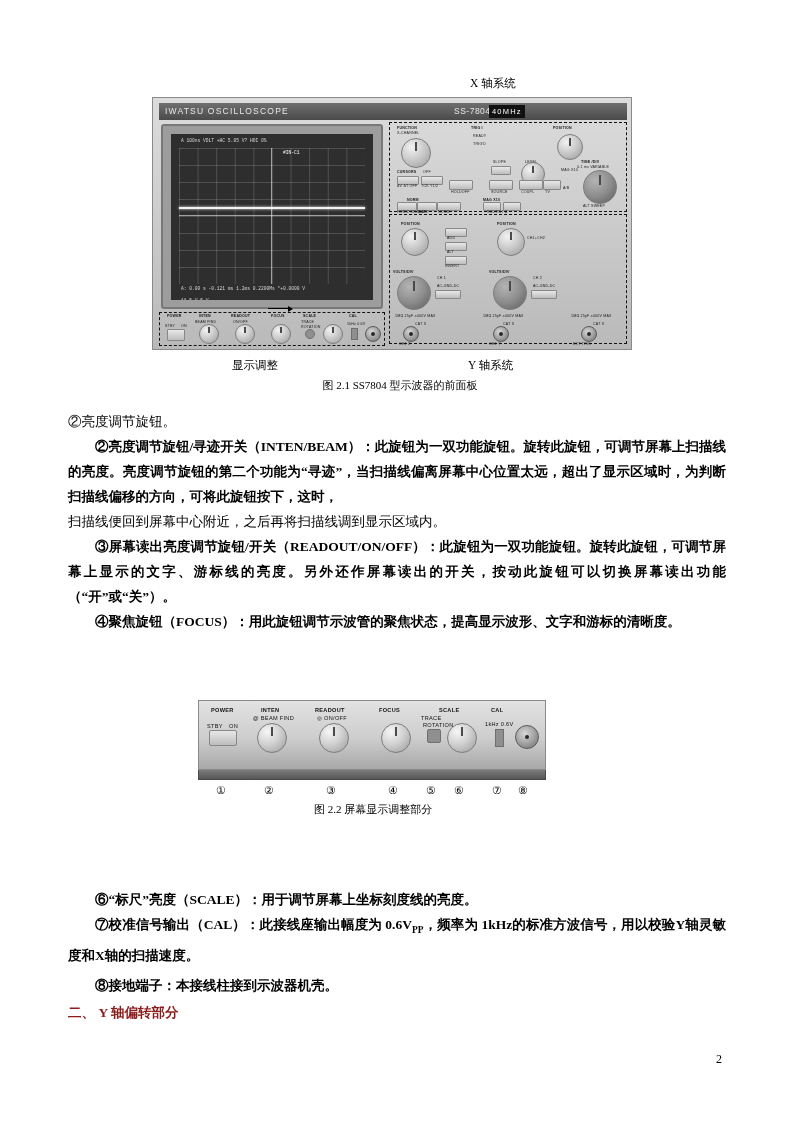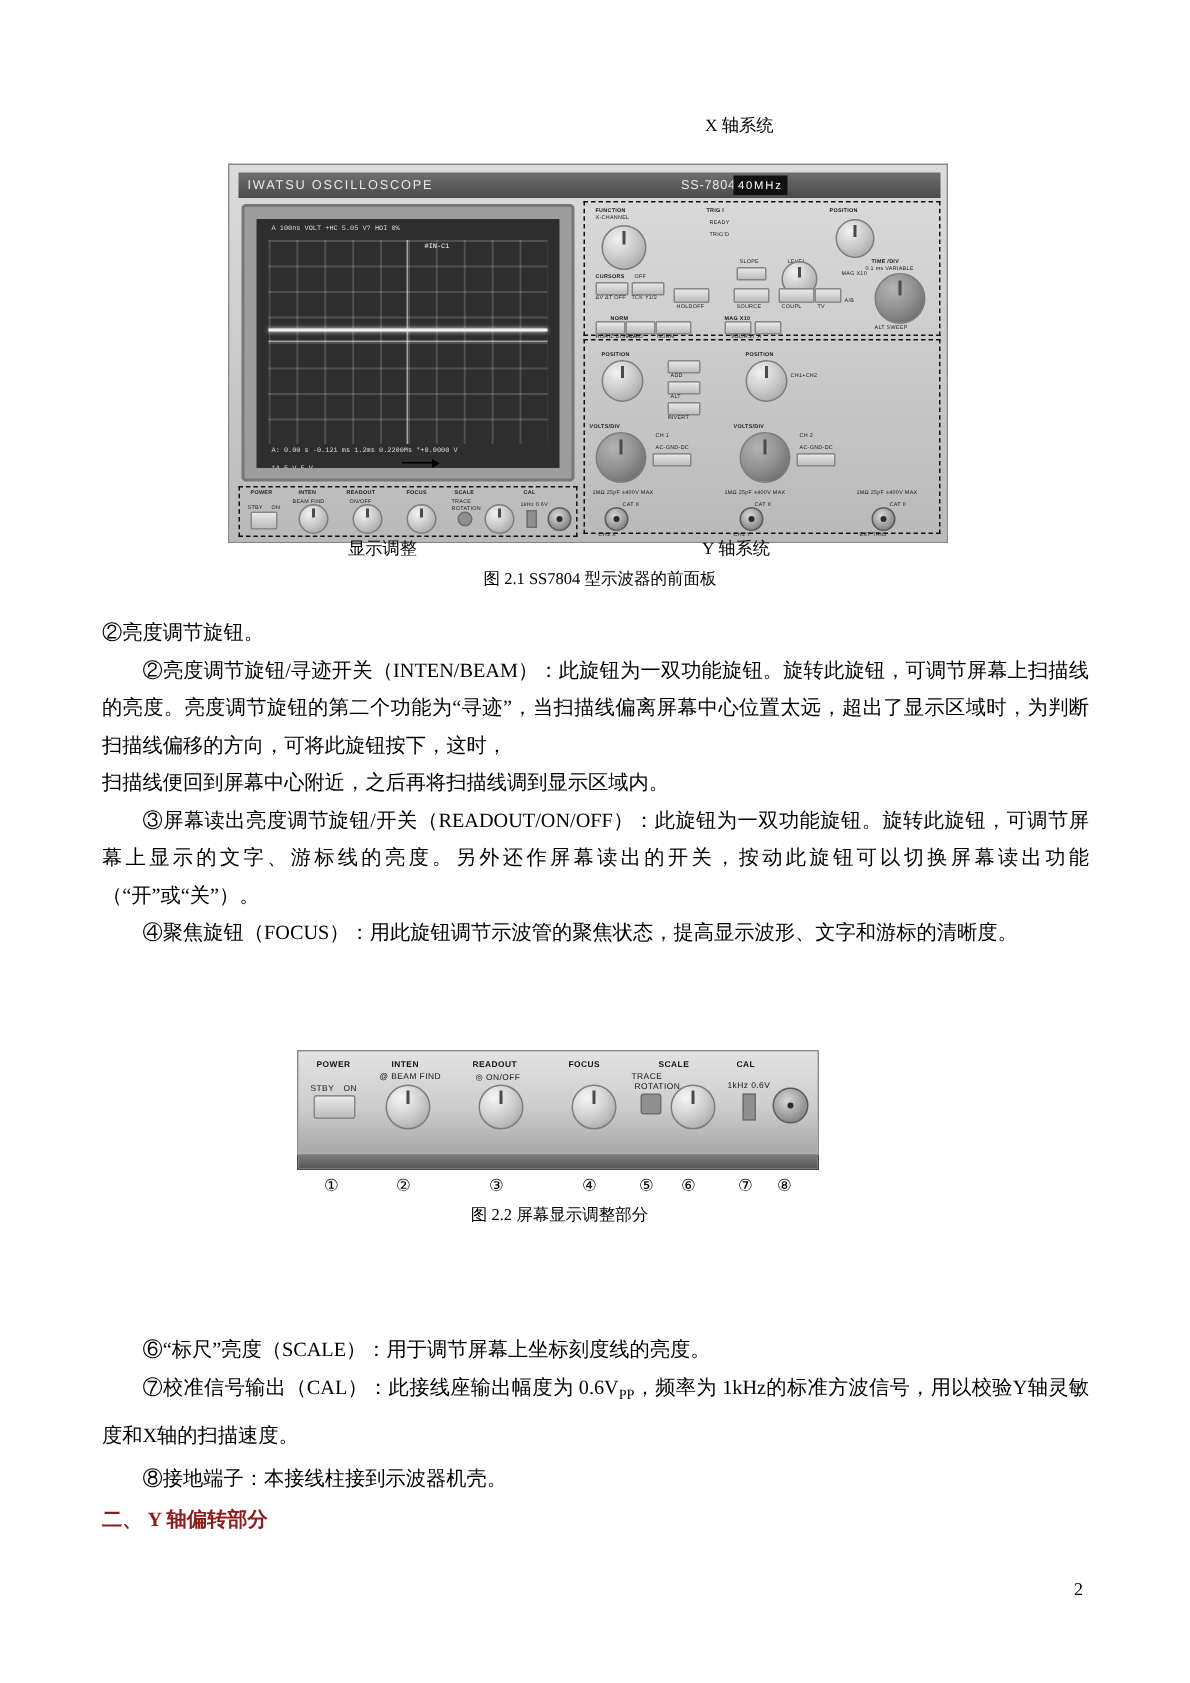--- a/index.html
+++ b/index.html
@@ -32,21 +32,21 @@
   .fig1-toplabel {
     position: absolute;
     left: 320px;
     top: 0px;
     font-size: 11.5px;
     font-family: "Liberation Serif", serif;
   }
   .scope {
     position: absolute;
     left: 2px;
-    top: 33px;
+    top: 21px;
     width: 480px;
     height: 253px;
     background: linear-gradient(180deg,#dcdcdc 0%, #cfcfcf 40%, #b9b9b9 100%);
     border: 1px solid #8a8a8a;
     box-sizing: border-box;
   }
   .scope-inner {
     position: absolute;
     left: 0; top: 0; right: 0; bottom: 0;
   }
@@ -219,21 +219,21 @@
   }
   
   .para {
     position:absolute;
     left:68px;
     width:658px;
     font-size:13.5px;
     line-height:25px;
     text-align:justify;
   }
-  .indent { text-indent: 27px; }
+  .indent { text-indent: 27px; font-weight: bold; }
   
   .fig2-wrap {
     position:absolute;
     left:198px;
     top:700px;
     width:400px;
   }
   .panel2 {
     position:absolute;
     left:0; top:0;

